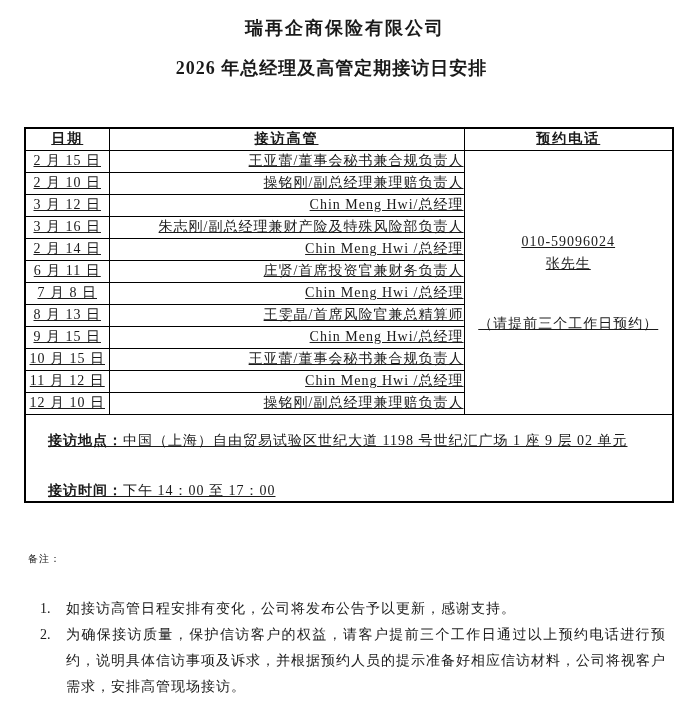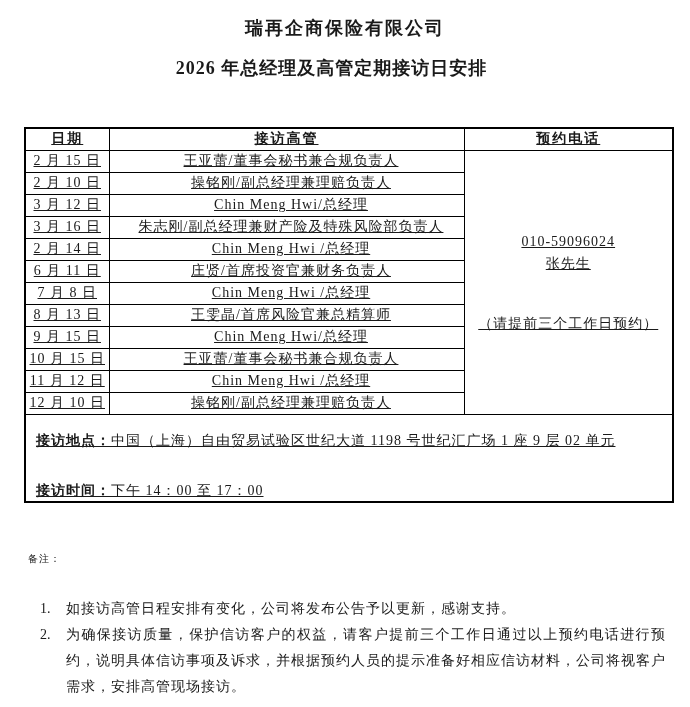--- a/index.html
+++ b/index.html
@@ -38,32 +38,32 @@
     text-align: center; letter-spacing: 2px;
   }
   table.schedule td {
     height: 22px;
     font-size: 14px;
     letter-spacing: 1px;
     white-space: nowrap;
     overflow: hidden;
   }
   td.date-cell { text-align: center; }
-  td.exec-cell { text-align: center; padding-left: 9px; }
+  td.exec-cell { text-align: right; padding-left: 9px; }
   td.phone-cell {
     text-align: center; vertical-align: top;
     letter-spacing: 1px;
     margin-top: 16px;
   }
   .phone-number { margin-top: 80px; line-height: 22px; font-size: 14px; }
   .phone-contact { line-height: 22px; font-size: 14px; }
   .phone-note { margin-top: 38px; line-height: 22px; font-size: 14px; }
   td.table-footer {
     height: 99px; vertical-align: top;
-    padding: 16px 10px 0 10px;
+    padding: 16px 10px 0 22px;
     white-space: normal;
   }
   .footer-line { font-size: 14px; line-height: 20px; letter-spacing: 1px; }
   .footer-line + .footer-line { margin-top: 30px; }
   .footer-label { font-weight: bold; }
   .remarks-label {
     position: absolute; top: 552px; left: 28px;
     font-size: 10px; font-weight: normal; letter-spacing: 1px;
   }
   .remarks-list {

